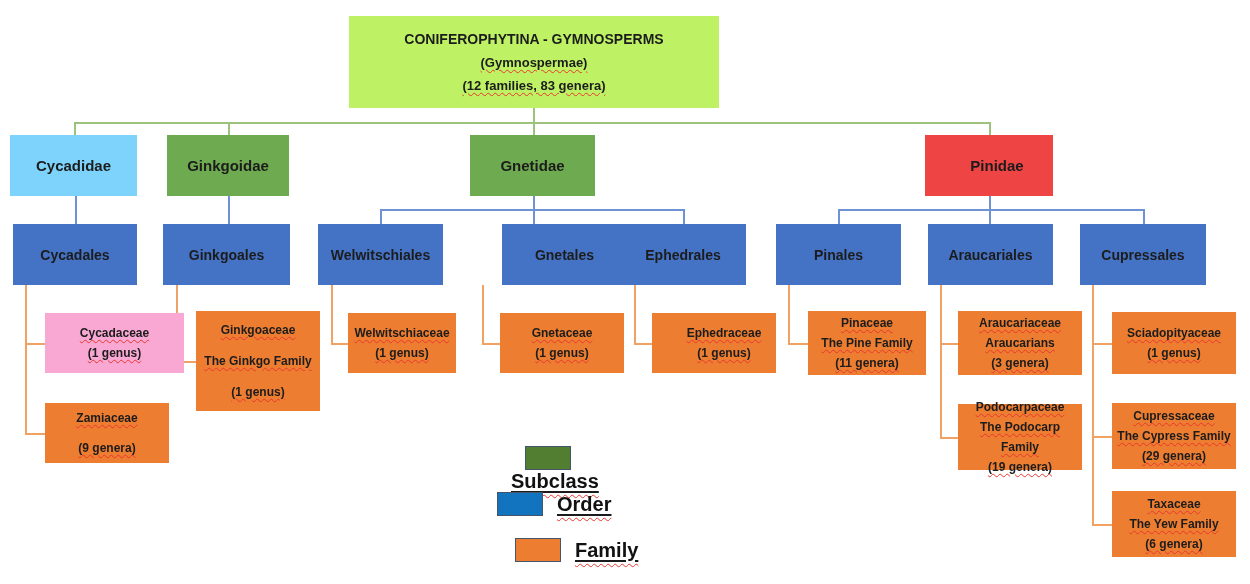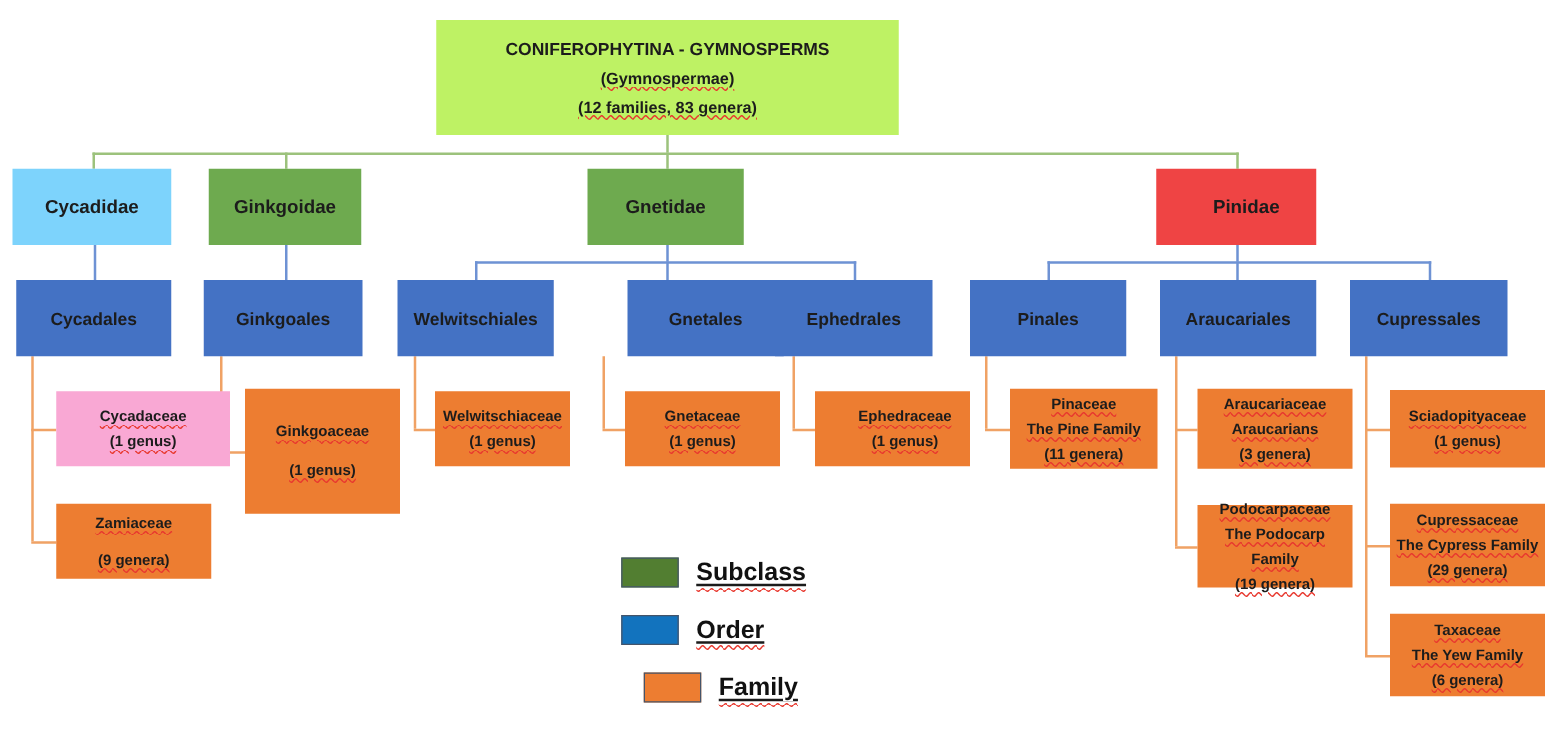--- a/index.html
+++ b/index.html
@@ -151,20 +151,21 @@
       <div class="node node-family" style="left: 45px; top: 313px; width: 139px; height: 60px; background: #f9a8d4;">
         <span class="squiggle">Cycadaceae</span>
         <span class="squiggle">(1 genus)</span>
       </div>
       <div class="node node-family" style="left: 45px; top: 403px; width: 124px; height: 60px; background: rgb(237, 125, 49); gap: 10px;">
         <span class="squiggle">Zamiaceae</span>
         <span class="squiggle">(9 genera)</span>
       </div>
       <div class="node node-family tall" style="left: 196px; top: 311px; width: 124px; height: 100px; background: rgb(237, 125, 49);">
         <span class="squiggle">Ginkgoaceae</span>
+        <span class="squiggle">The Ginkgo Family</span>
         <span class="squiggle">(1 genus)</span>
       </div>
       <div class="node node-family" style="left: 348px; top: 313px; width: 108px; height: 60px; background: rgb(237, 125, 49);">
         <span class="squiggle">Welwitschiaceae</span>
         <span class="squiggle">(1 genus)</span>
       </div>
       <div class="node node-family" style="left: 500px; top: 313px; width: 124px; height: 60px; background: rgb(237, 125, 49);">
         <span class="squiggle">Gnetaceae</span>
         <span class="squiggle">(1 genus)</span>
       </div>
@@ -197,21 +198,21 @@
         <span class="squiggle">(29 genera)</span>
       </div>
       <div class="node node-family" style="left: 1112px; top: 491px; width: 124px; height: 66px; background: rgb(237, 125, 49);">
         <span class="squiggle">Taxaceae</span>
         <span class="squiggle">The Yew Family</span>
         <span class="squiggle">(6 genera)</span>
       </div>
     </div>
 
   <div>
-    <div class="legend-row" style="left:497px; top:446px;">
+    <div class="legend-row" style="left:497px; top:446px;flex-direction:column;">
       <span class="swatch" style="background: rgb(82, 126, 49);"></span>
       <span class="legend-label-wrap"><span class="legend-label">Subclass</span></span>
     </div>
     <div class="legend-row" style="left:497px; top:492px;">
       <span class="swatch" style="background: rgb(18, 115, 190);"></span>
       <span class="legend-label-wrap"><span class="legend-label">Order</span></span>
     </div>
     <div class="legend-row" style="left:515px; top:538px;justify-content:flex-end;">
       <span class="swatch" style="background: rgb(237, 125, 49);"></span>
       <span class="legend-label-wrap"><span class="legend-label">Family</span></span>

